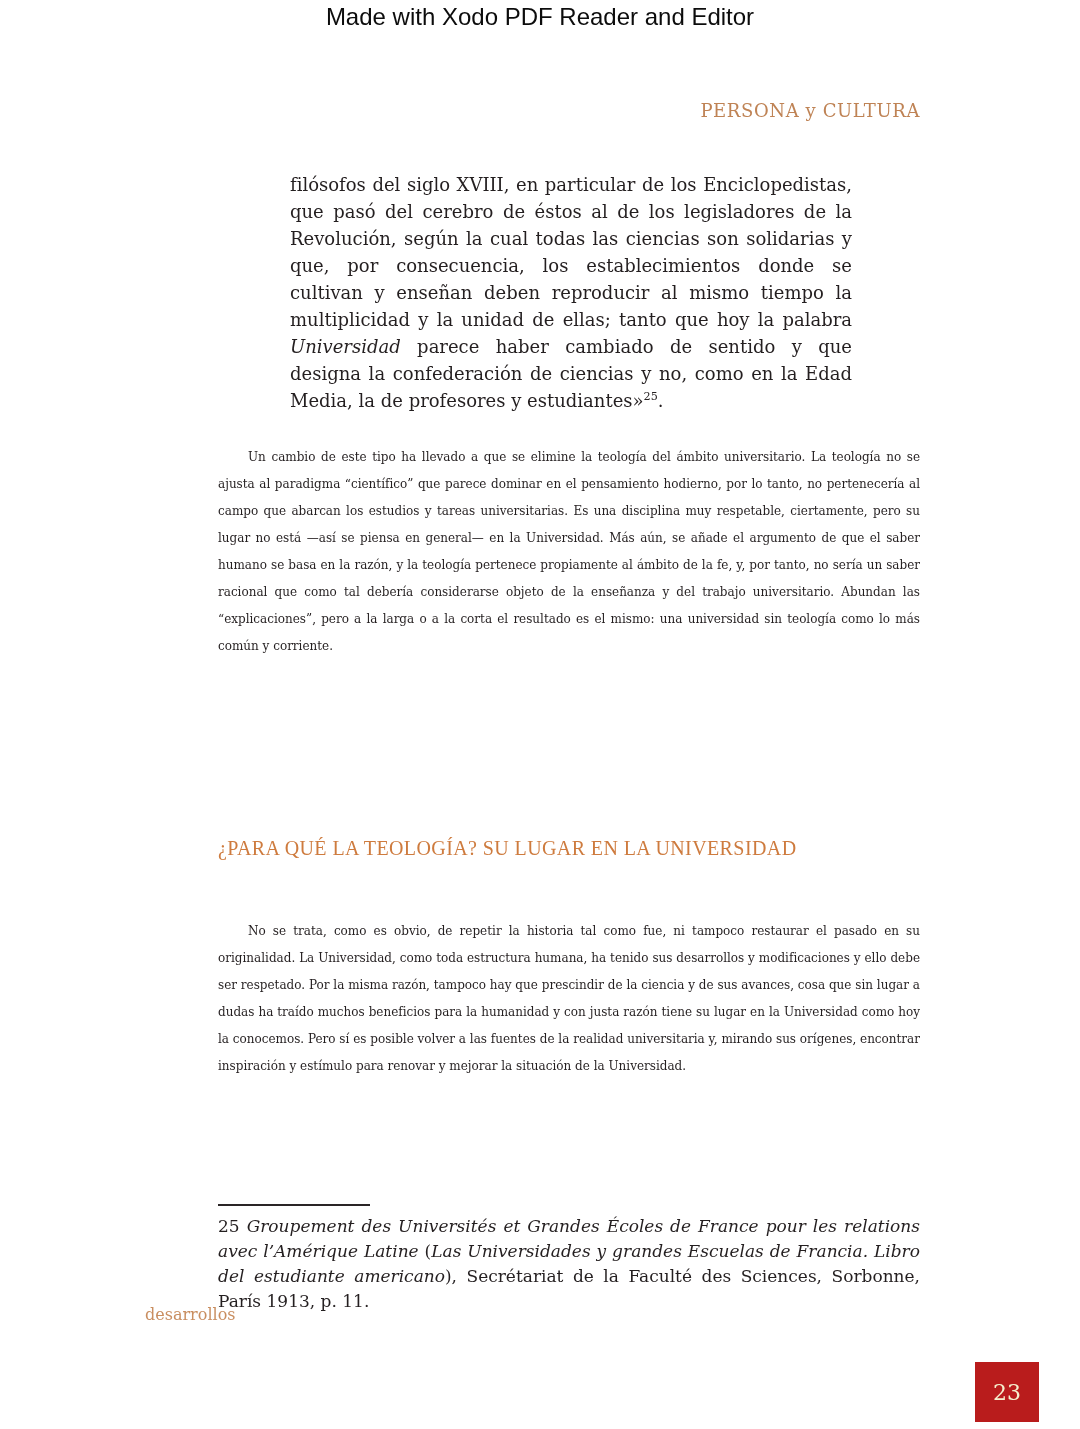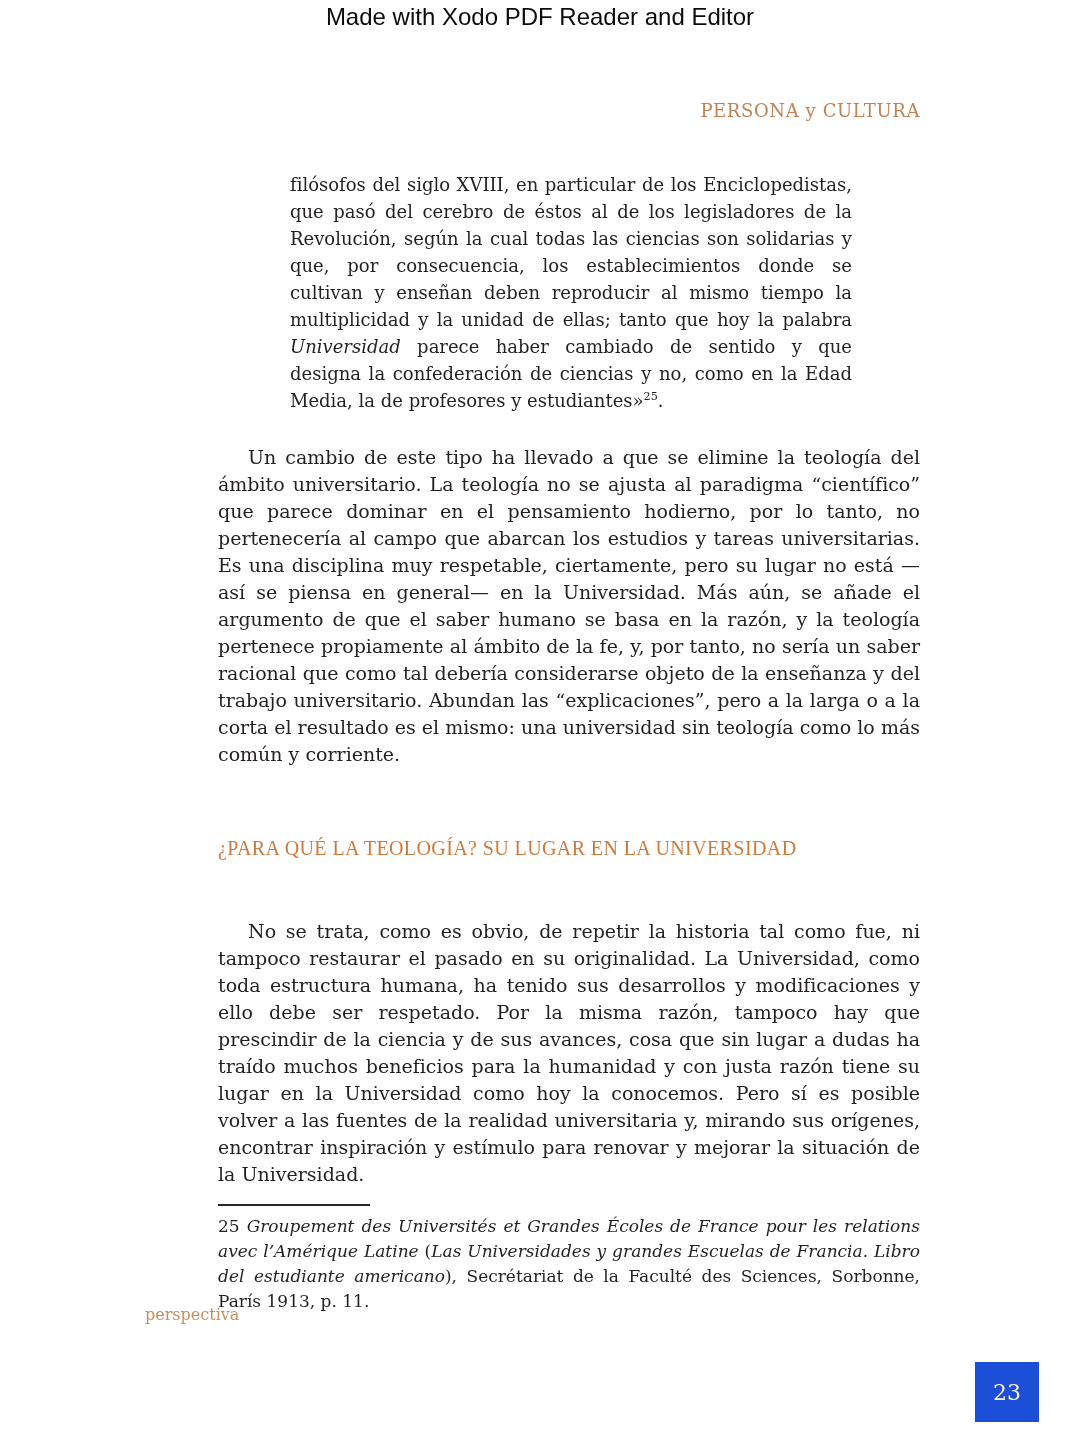--- a/index.html
+++ b/index.html
@@ -37,21 +37,21 @@
     width: 562px;
     font-size: 18px;
     line-height: 27px;
     text-align: justify;
   }
   .blockquote .italic { font-style: italic; }
   .body-para {
     position: absolute;
     left: 218px;
     width: 702px;
-    font-size: 19px;
+    font-size: 12px;
     line-height: 27px;
     text-align: justify;
     text-indent: 30px;
   }
   .para-1 { top: 444px; }
   .para-2 { top: 918px; }
   .section-heading {
     position: absolute;
     top: 837px; left: 218px;
     width: 702px;
@@ -87,21 +87,21 @@
   .footer-label {
     position: absolute;
     top: 1305px; left: 145px;
     font-size: 16px;
     color: #c98e60;
   }
   .page-badge {
     position: absolute;
     left: 975px; top: 1362px;
     width: 64px; height: 60px;
-    background: #1d4ed8;
+    background: #b91c1c;
     color: #f5efcd;
     display: flex;
     align-items: center;
     justify-content: center;
     font-size: 22px;
   }
 </style>
 </head>
 <body>
 
@@ -115,17 +115,17 @@
 
 <h2 class="section-heading">¿PARA QUÉ LA TEOLOGÍA? SU LUGAR EN LA UNIVERSIDAD</h2>
 
 <div class="body-para para-2">No se trata, como es obvio, de repetir la historia tal como fue, ni tampoco restaurar el pasado en su originalidad. La Universidad, como toda estructura humana, ha tenido sus desarrollos y modificaciones y ello debe ser respetado. Por la misma razón, tampoco hay que prescindir de la ciencia y de sus avances, cosa que sin lugar a dudas ha traído muchos beneficios para la humanidad y con justa razón tiene su lugar en la Universidad como hoy la conocemos. Pero sí es posible volver a las fuentes de la realidad universitaria y, mirando sus orígenes, encontrar inspiración y estímulo para renovar y mejorar la situación de la Universidad.</div>
 
 <div class="footnote-block">
   <div class="footnote-rule"></div>
   <div class="footnote-text"><span>25 </span><span class="italic">Groupement des Universités et Grandes Écoles de France pour les relations avec l’Amérique Latine</span><span> (</span><span class="italic">Las Universidades y grandes Escuelas de Francia. Libro del estudiante americano</span><span>), Secrétariat de la Faculté des Sciences, Sorbonne, París 1913, p. 11.</span></div>
 </div>
 
-<div class="footer-label">perspectiva</div>
+<div class="footer-label">desarrollos</div>
 
 <div class="page-badge">
     <span>23</span>
   </div>
 
 </body></html>

